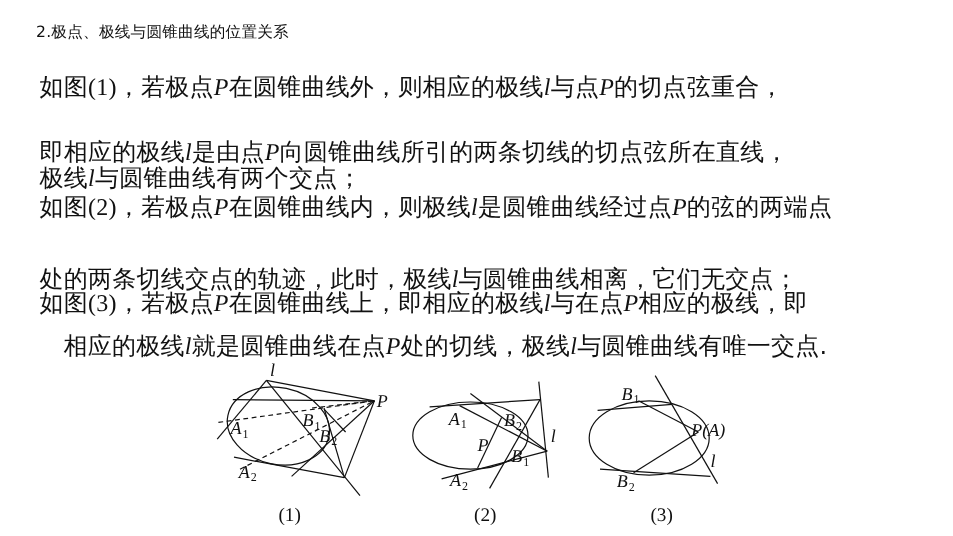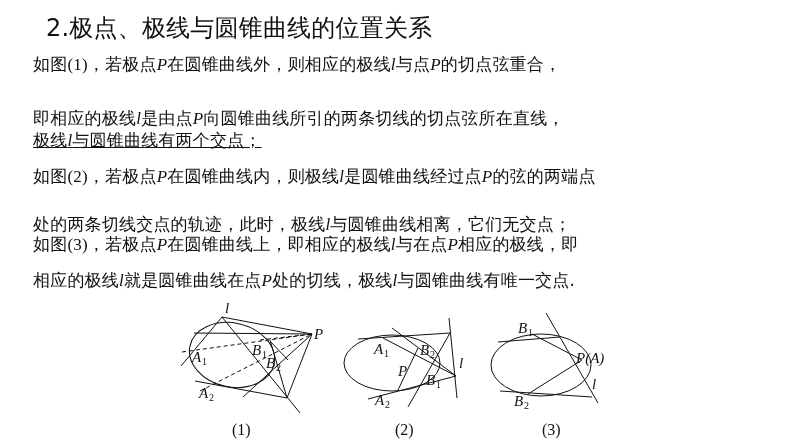--- a/index.html
+++ b/index.html
@@ -1,25 +1,25 @@
 <!DOCTYPE html>
 <html><head>
   <meta charset="utf-8">
   <style>
     html, body { margin: 0; padding: 0; background: #ffffff; }
     body { width: 794px; height: 447px; position: relative; overflow: hidden; font-family: "DejaVu Sans", "Liberation Sans", sans-serif; color: #111111; }
-    .heading { position: absolute; left: 46px; top: 14px; font-size: 24px; line-height: 28px; letter-spacing: 0.2px; white-space: nowrap; }
-    .para { position: absolute; left: 33px; font-size: 17px; line-height: 24px; white-space: nowrap; letter-spacing: 0.2px; }
+    .heading { position: absolute; left: 30px; top: 14px; font-size: 13px; line-height: 28px; letter-spacing: 0.2px; white-space: nowrap; }
+    .para { position: absolute; left: 33px; font-size: 20px; line-height: 40px; white-space: nowrap; letter-spacing: 0.2px; }
     .l1 { top: 52px; }
     .l2 { top: 106px; }
-    .l3 { top: 128px; text-decoration: underline; }
-    .l4 { top: 164px; text-align: right; }
+    .l3 { top: 128px; }
+    .l4 { top: 152px; text-align: right; }
     .l5 { top: 212px; }
     .l6 { top: 232px; }
-    .l7 { top: 268px; }
+    .l7 { top: 268px; margin-left: 20px; }
     .it { font-family: "Liberation Serif", "DejaVu Serif", serif; font-style: italic; }
     .num { font-family: "Liberation Serif", "DejaVu Serif", serif; }
     .fig { position: absolute; }
     .fig svg { display: block; }
     .fig-caption { position: absolute; font-family: "Liberation Serif", "DejaVu Serif", serif; font-size: 16px; color: #111; }
     svg text { font-family: "Liberation Serif", "DejaVu Serif", serif; font-style: italic; font-size: 15px; fill: #111; }
     svg text.sub { font-size: 10px; font-style: normal; }
   </style>
 </head>
 <body>

